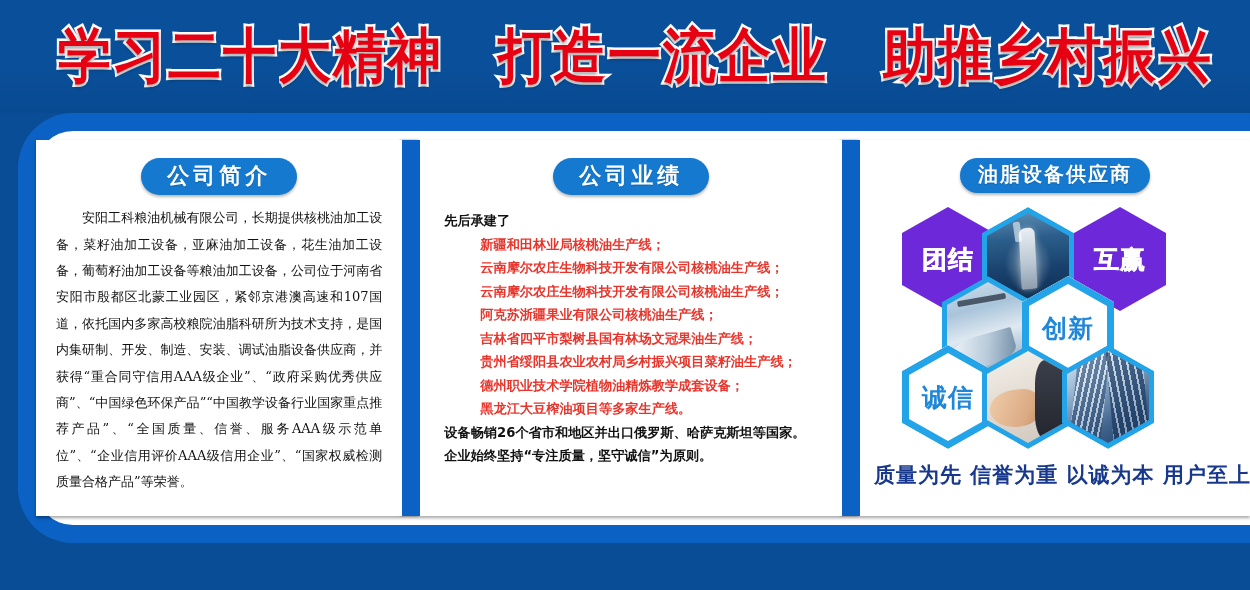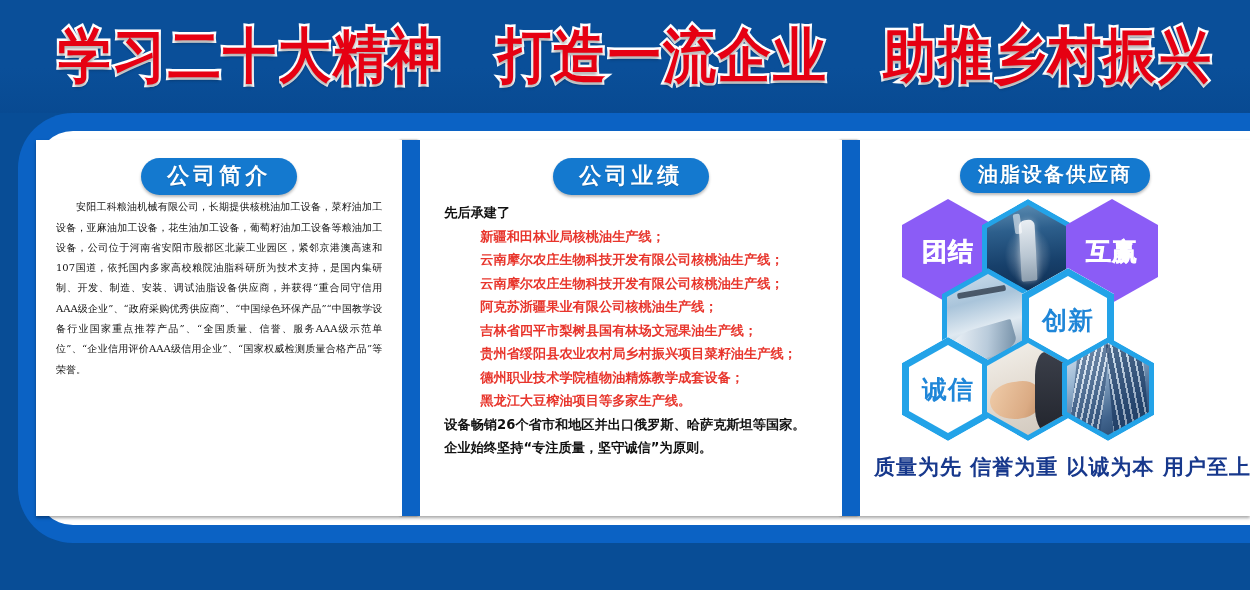--- a/index.html
+++ b/index.html
@@ -64,41 +64,41 @@
   .col-left   { width: 370px; }
   .col-mid    { width: 426px; }
   .col-right  { width: 390px; flex: 1 1 auto; }
 
   .col-divider {
     width: 18px; background: #0b62c4; flex: 0 0 18px;
     box-shadow: -2px 0 2px rgba(0,0,0,.45);
   }
 
   
-  .pill-wrap { text-align: center; margin-bottom: 2px; }
+  .pill-wrap { text-align: center; margin-bottom: 10px; }
   .pill {
     display: inline-block;
     background: #1479cf;
     color: #ffffff;
     border-radius: 22px;
     padding: 5px 26px 7px 26px;
     font-family: "DejaVu Sans", "Liberation Sans", sans-serif;
     font-weight: 700;
     font-size: 22px;
     letter-spacing: 4px;
     line-height: 1.15;
     box-shadow: 0 2px 3px rgba(0,0,0,.28);
     text-shadow: 0 1px 1px rgba(0,0,0,.18);
   }
   .pill.small { font-size: 20px; letter-spacing: 2px; padding: 5px 18px 7px 18px; }
 
   
   .intro-text {
     font-family: "DejaVu Serif", "Liberation Serif", serif;
-    font-size: 10px;
+    font-size: 13px;
     color: #111111;
     line-height: 2.03;
     text-align: justify;
     text-justify: inter-ideograph;
     text-indent: 2em;
     padding: 0 6px;
   }
 
   
   .perf-block {
@@ -127,21 +127,21 @@
   }
   .hex-label {
     font-family: "DejaVu Sans", "Liberation Sans", sans-serif;
     font-weight: 700;
     font-size: 25px;
     letter-spacing: 1px;
     line-height: 1;
     position: relative; z-index: 2;
   }
   
-  .hex.solid { background: #8b5cf6; }
+  .hex.solid { background: #6d28d9; }
   .hex.solid .hex-label { color: #ffffff; -webkit-text-stroke: 0.6px #ffffff; }
   
   .hex.outline { background: #ffffff; }
   .hex.outline .ring {
     position: absolute; inset: 0;
     clip-path: polygon(50% 0%, 100% 25%, 100% 75%, 50% 100%, 0% 75%, 0% 25%);
     background: #23a3e8;
   }
   .hex.outline .ring::after{
     content:""; position:absolute; left:7px; top:8px; right:7px; bottom:8px;
@@ -297,21 +297,21 @@
     <div class="hex-area" id="hex-area">
         <div class="hex solid" style="left: 28px; top: 4px;">
           <span class="hex-label">团结</span>
         </div>
         <div class="hex img" style="left: 108px; top: 4px;">
           <div class="ring"></div>
           <div class="photo">
             <div class="ph-ship"></div>
           </div>
         </div>
-        <div class="hex solid" style="left: 192px; top: 4px;">
+        <div class="hex solid" style="left: 200px; top: 4px;">
           <span class="hex-label">互赢</span>
         </div>
         <div class="hex img" style="left: 68px; top: 73px;">
           <div class="ring"></div>
           <div class="photo">
             <div class="ph-plane"></div>
           </div>
         </div>
         <div class="hex outline" style="left: 148px; top: 73px;">
           <div class="ring"></div>

